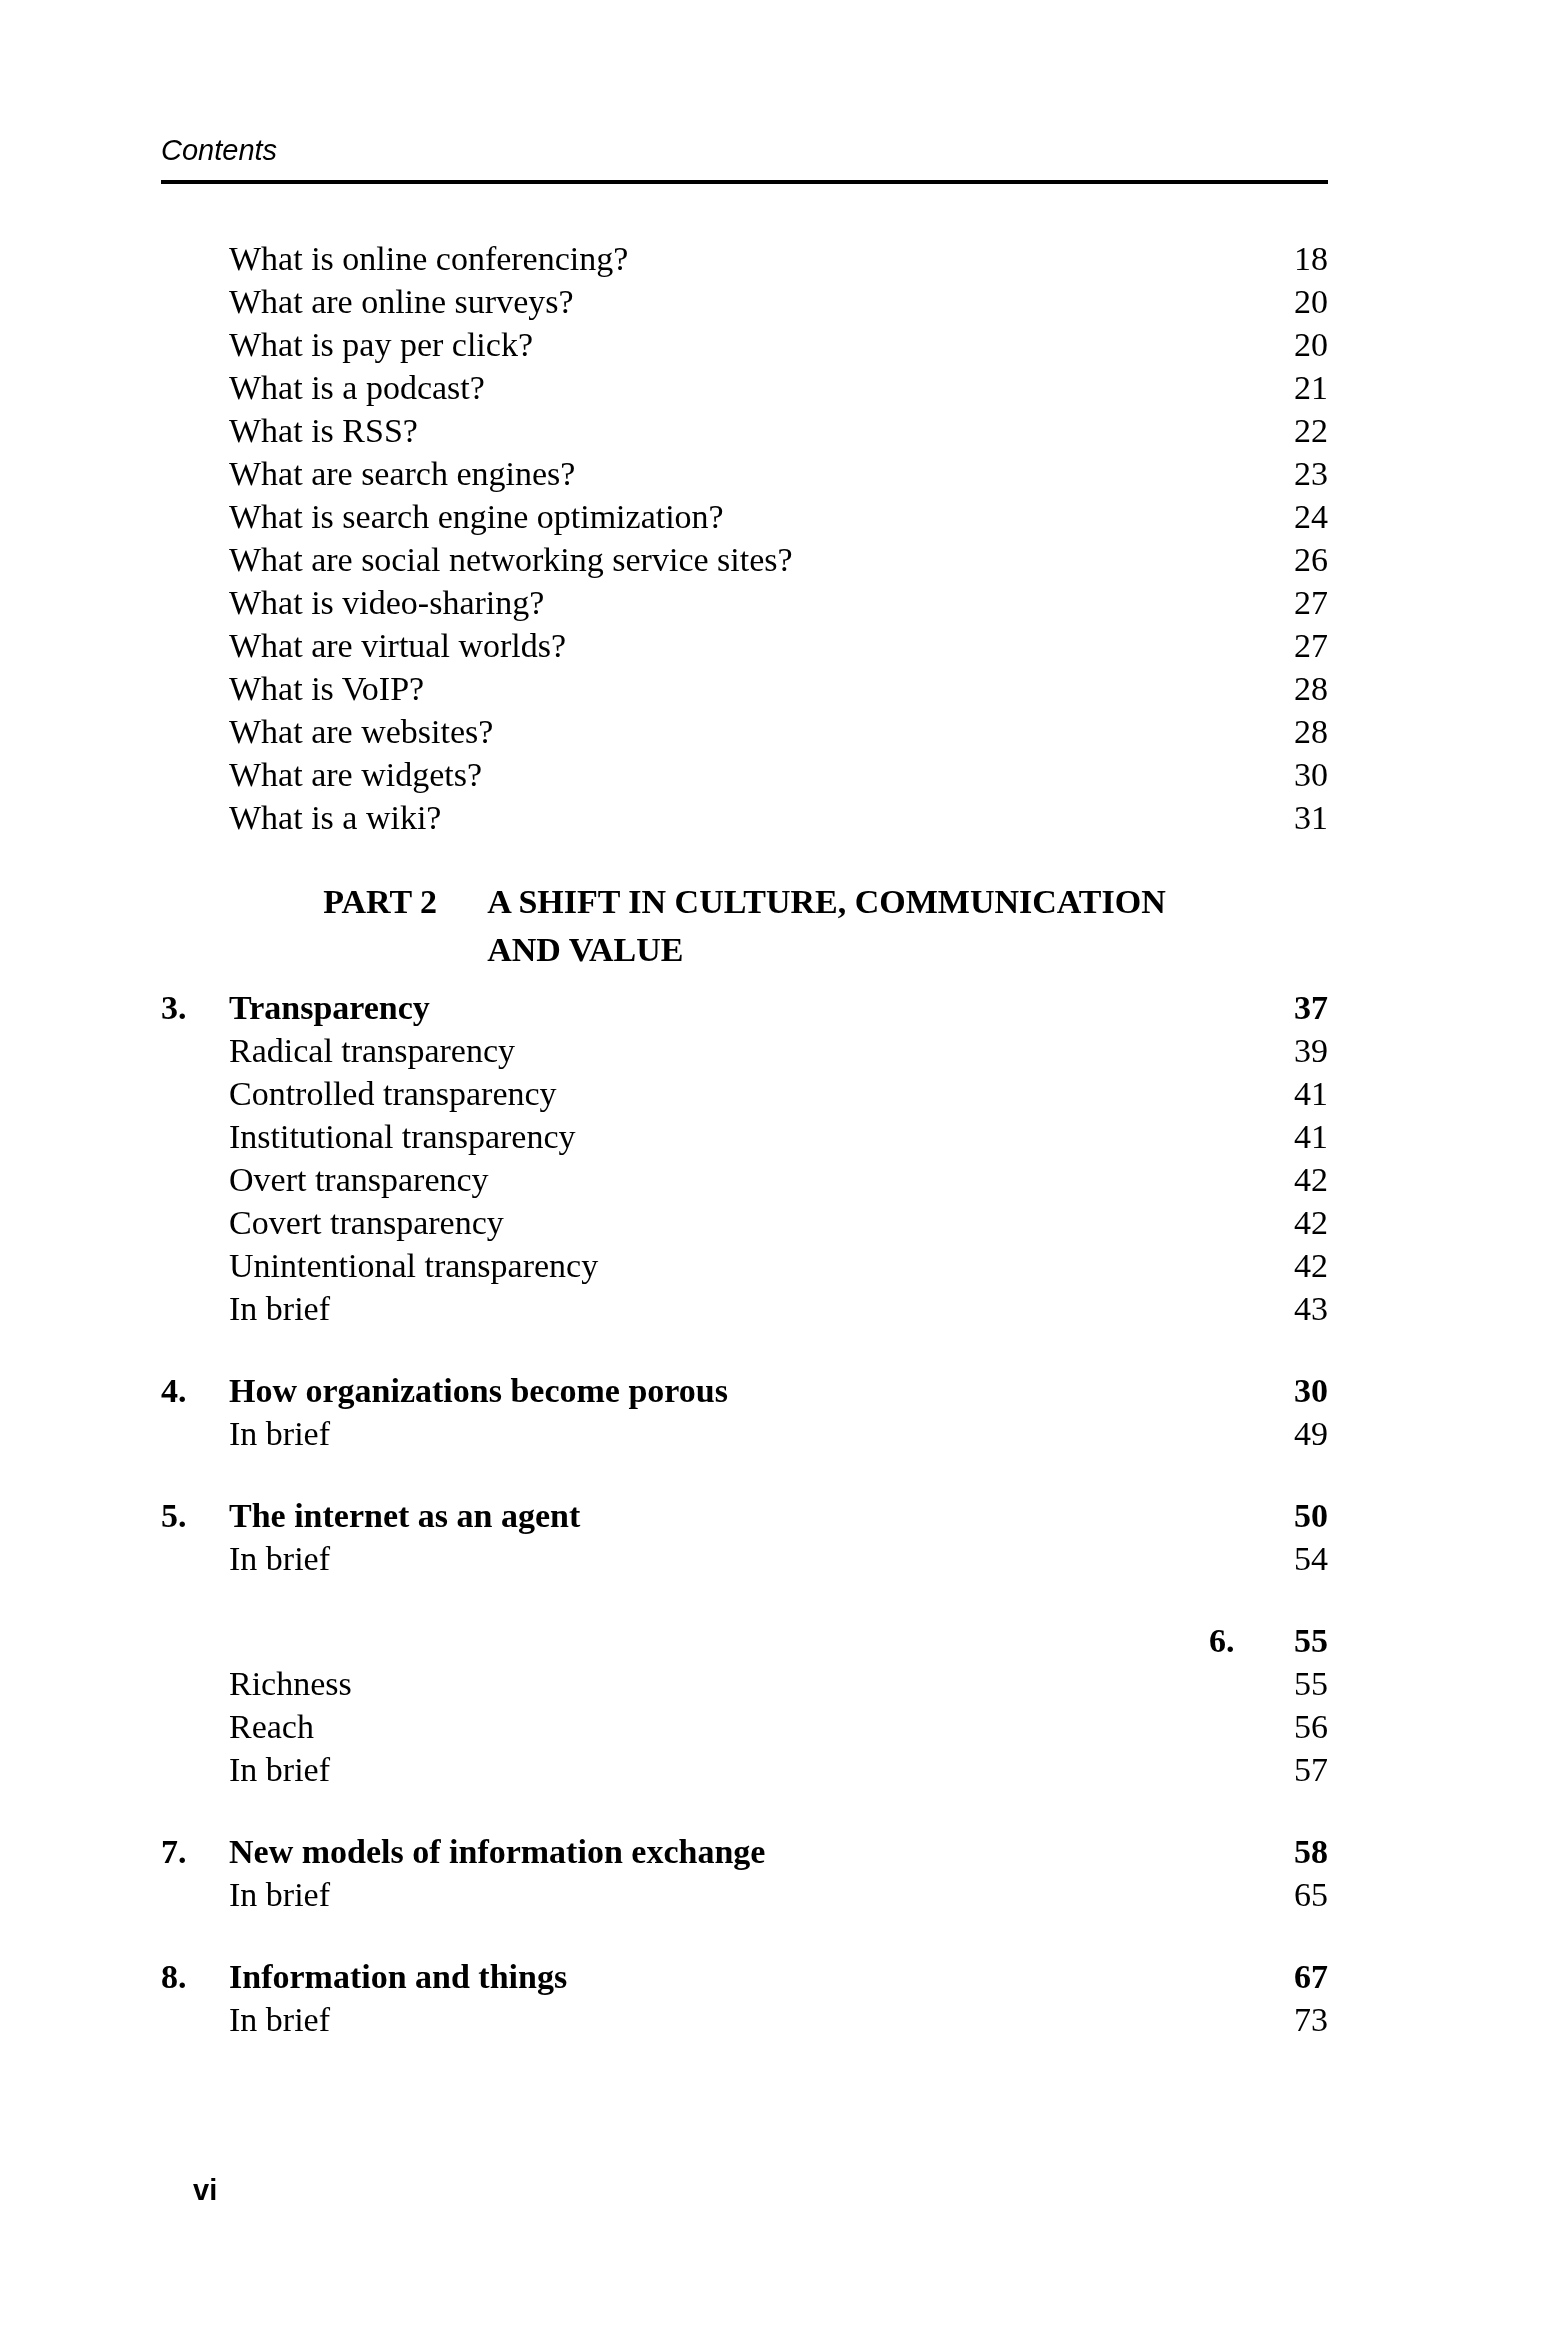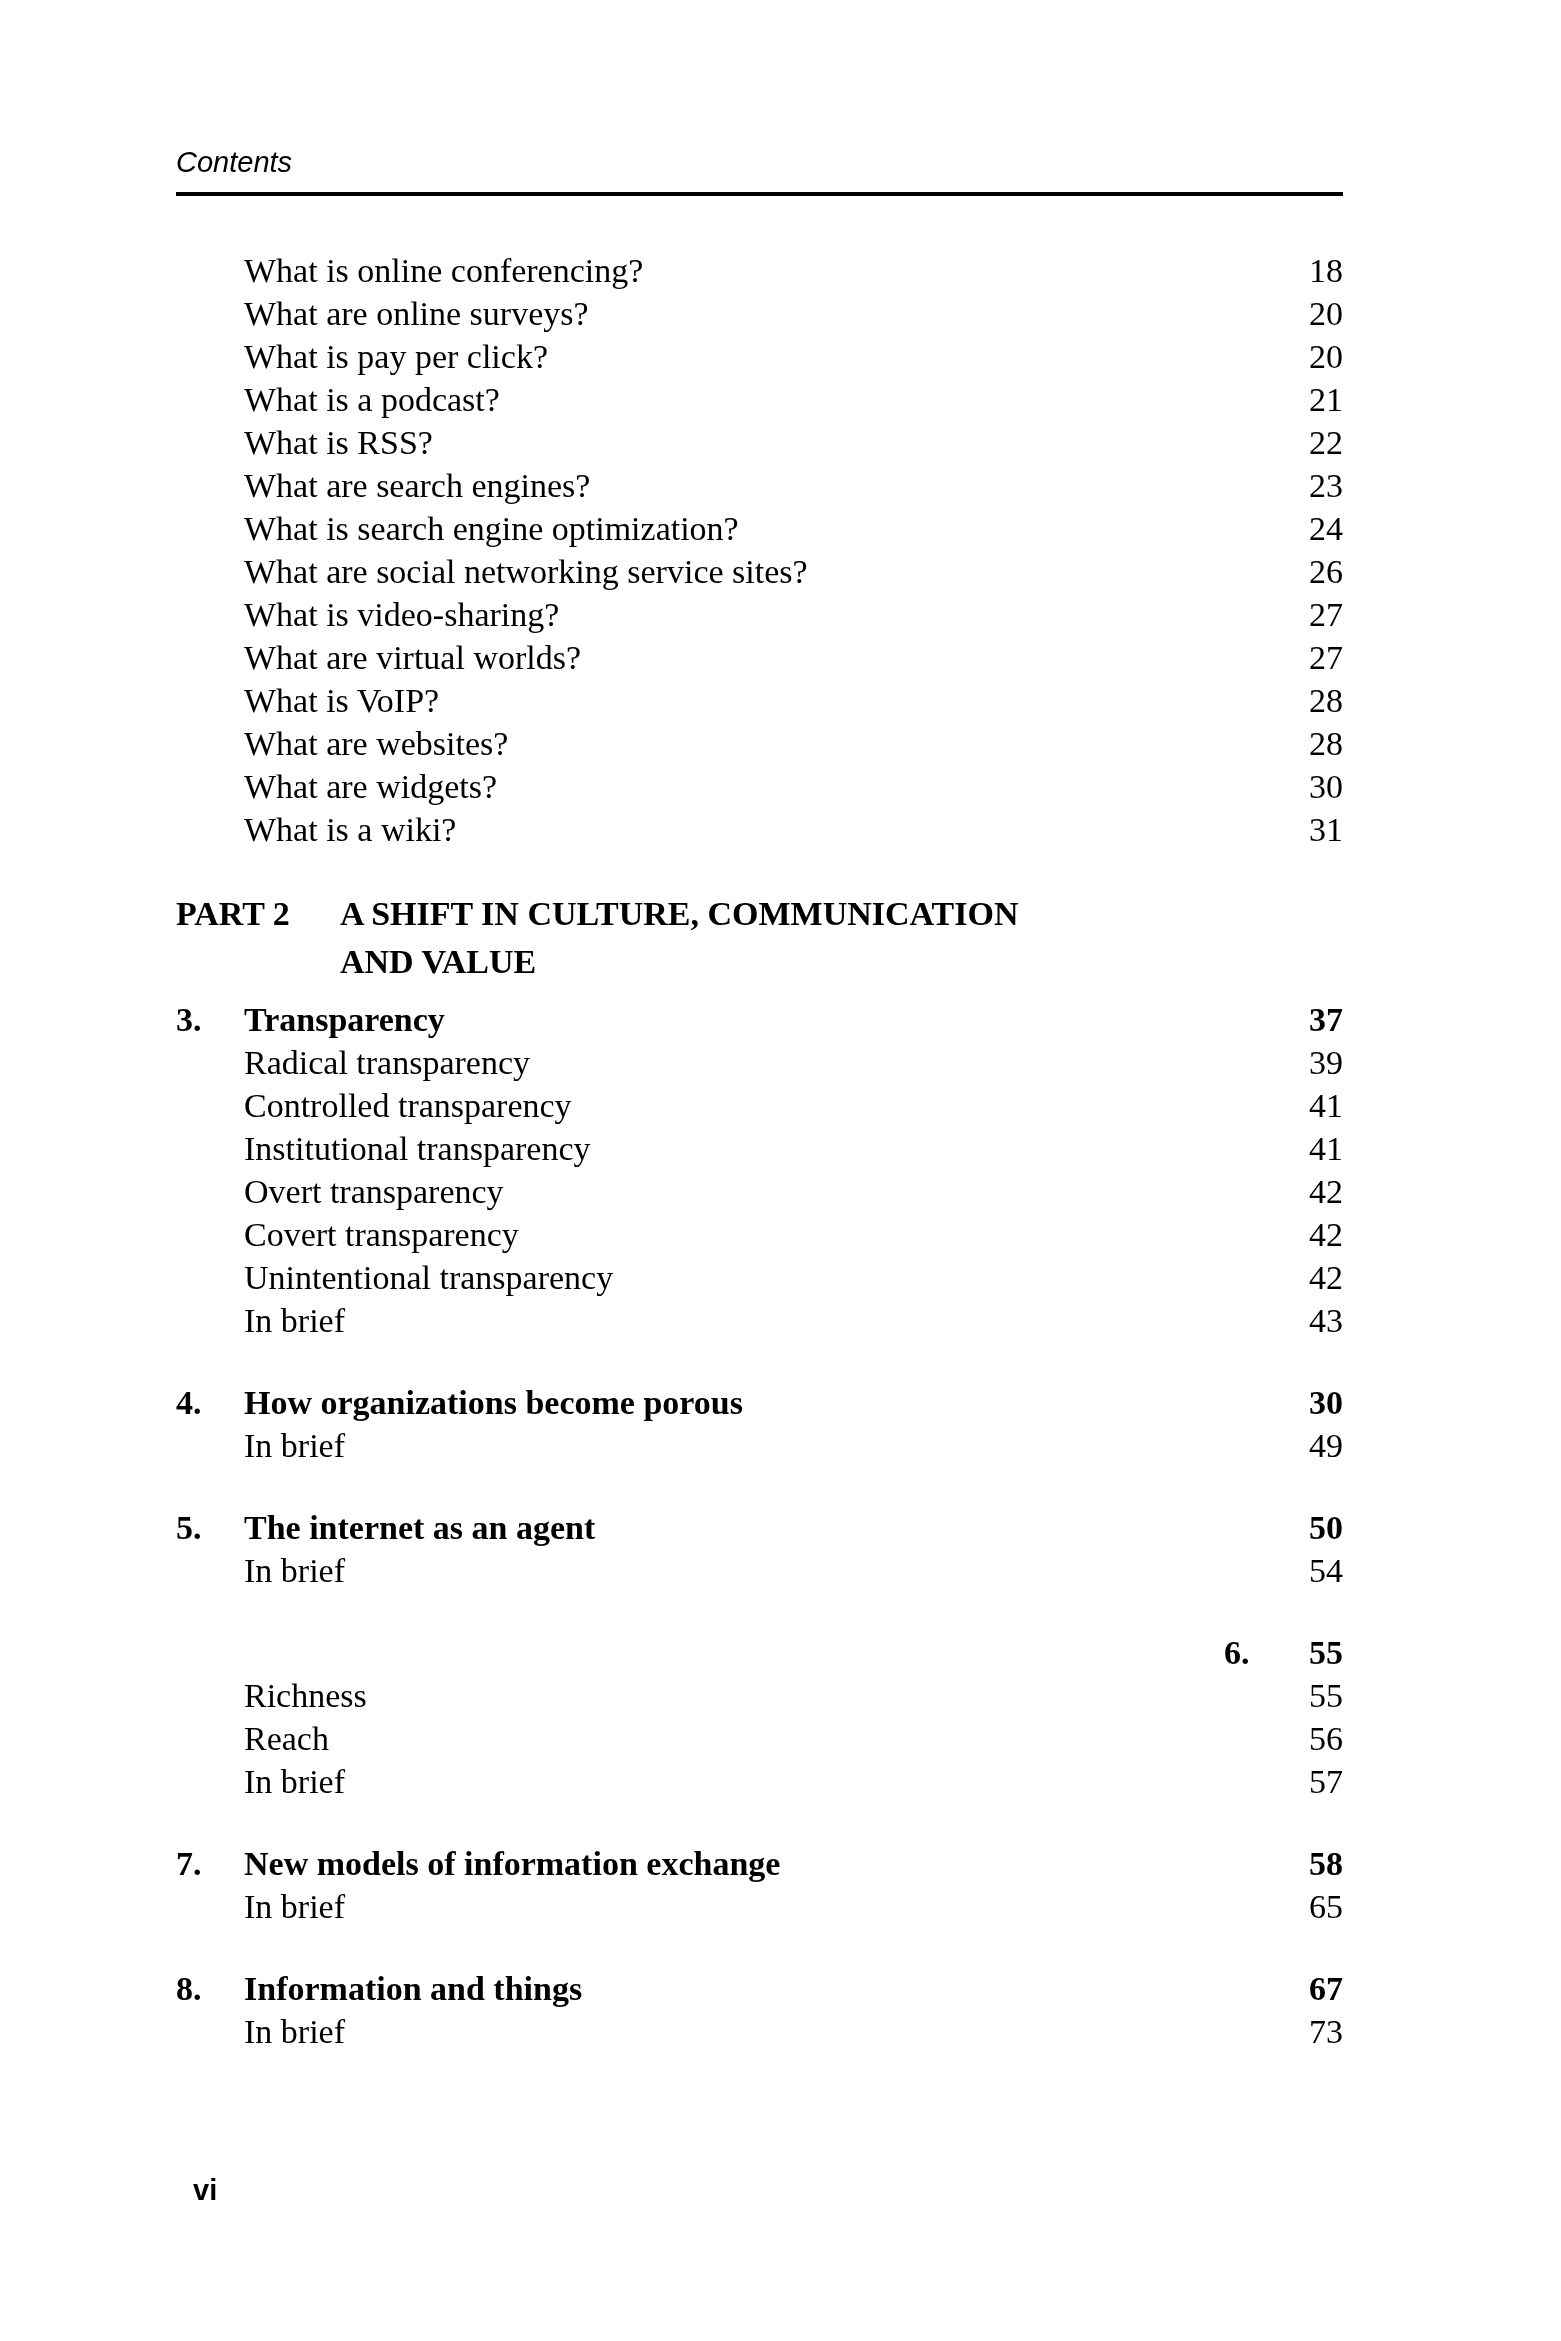--- a/index.html
+++ b/index.html
@@ -10,23 +10,22 @@
     margin: 0 auto;
     background: #ffffff;
     color: #000000;
     font-family: "Liberation Serif", serif;
     font-size: 34px;
     overflow: hidden;
   }
   .content {
     position: absolute;
     left: 161px;
-    top: 16px;
+    top: 4px;
     width: 1167px;
-    margin-left: 15px;
   }
   .running-head {
     padding-top: 129px;
     font-family: "Liberation Sans", sans-serif;
     font-style: italic;
     font-size: 29px;
     line-height: 1.2;
     color: #000;
   }
   .rule {
@@ -44,20 +43,21 @@
     white-space: nowrap;
   }
   .row .t { flex: 1; }
   .row .p { text-align: right; padding-left: 17px; }
   .indent { padding-left: 68px; }
   .part-heading {
     margin-top: 39px;
     display: flex;
     font-weight: bold;
     line-height: 48px;
+    justify-content: center;
   }
   .part-label { width: 164px; flex-shrink: 0; }
   .chapter { margin-top: 39px; }
   .chapter.first { margin-top: 12px; }
   .chapter-head { font-weight: bold; }
   .chapter-head .num { width: 68px; flex: 0 0 68px; }
   .folio {
     position: absolute;
     left: 161px;
     top: 2174px;

